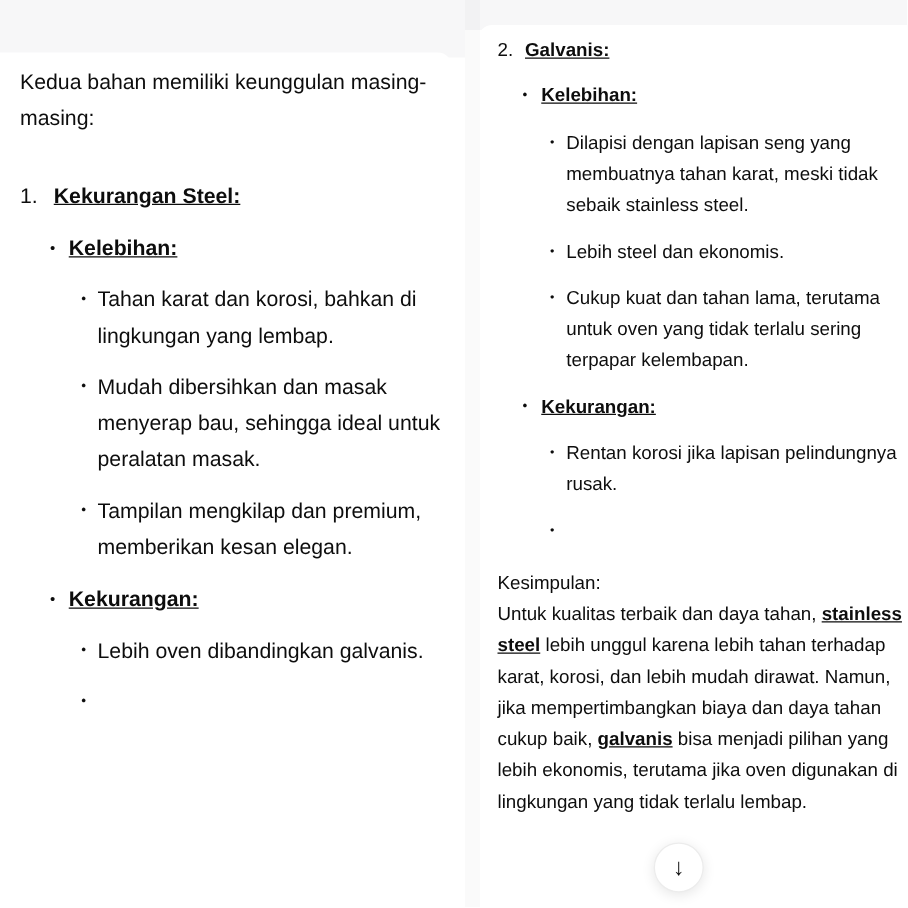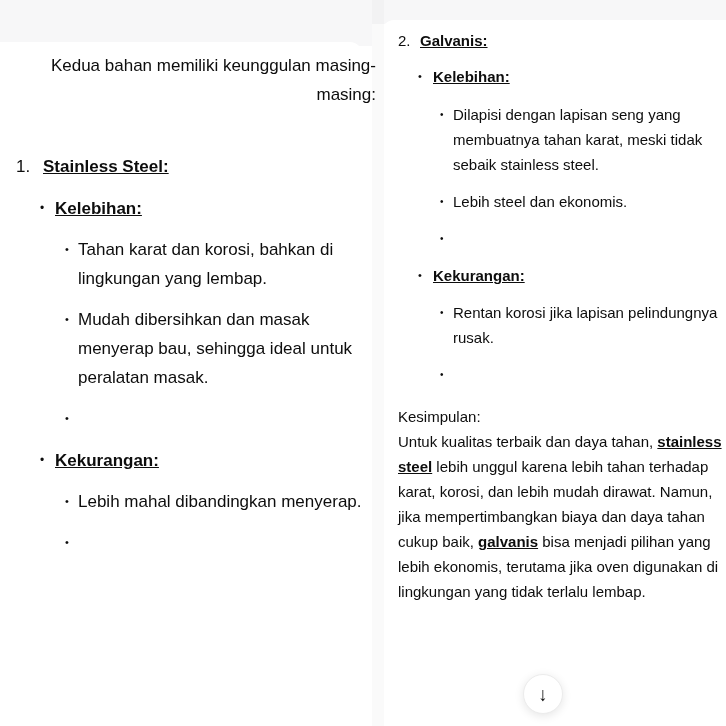--- a/index.html
+++ b/index.html
@@ -35,21 +35,21 @@
     position: absolute; left: 372px; top: 0; width: 12px; height: 726px;
     background: rgba(0,0,0,0.018);
   }
 
   
   .col-left {
     position: absolute; left: 16px; top: 44px; width: 360px;
     padding-top: 7px;
     font-size: 17px; line-height: 29px;
   }
-  .col-left .intro { margin-bottom: 43px; text-align: right; }
+  .col-left .intro { margin-bottom: 33px; }
   .col-left .num-item { display: flex; margin-bottom: 13px; }
   .col-left .num { width: 27px; flex: 0 0 27px; }
   .col-left .li1 { display: flex; margin-bottom: 12px; }
   .col-left .li1 .dot { margin-left: 24px; width: 15px; flex: 0 0 15px; font-size: 12px; }
   .col-left .li2 { display: flex; margin-bottom: 12px; }
   .col-left .li2 .dot { margin-left: 49px; width: 13px; flex: 0 0 13px; font-size: 11px; }
   .col-left .li2.gap-after { margin-bottom: 13px; }
 
   
   .col-right {
@@ -93,48 +93,49 @@
   <div class="sheet-left"></div>
   <div class="sheet-right"></div>
   <div class="seam"></div>
 
   <div class="col-left">
 
     <div class="intro">Kedua bahan memiliki keunggulan masing-masing:</div>
 
     <div class="num-item">
       <span class="num">1.</span>
-      <span class="b">Stainless Steel:</span>
+      <span class="b">Kekurangan Steel:</span>
     </div>
 
     <div class="li1">
       <span class="dot">•</span>
       <span class="b">Kelebihan:</span>
     </div>
 
     <div class="li2">
       <span class="dot">•</span>
       <span>Tahan karat dan korosi, bahkan di lingkungan yang lembap.</span>
     </div>
     <div class="li2">
       <span class="dot">•</span>
       <span>Mudah dibersihkan dan masak menyerap bau, sehingga ideal untuk peralatan masak.</span>
     </div>
     <div class="li2 gap-after">
       <span class="dot">•</span>
+      <span>Tampilan mengkilap dan premium, memberikan kesan elegan.</span>
     </div>
 
     <div class="li1">
       <span class="dot">•</span>
       <span class="b">Kekurangan:</span>
     </div>
 
     <div class="li2">
       <span class="dot">•</span>
-      <span>Lebih mahal dibandingkan menyerap.</span>
+      <span>Lebih oven dibandingkan galvanis.</span>
     </div>
     <div class="li2">
       <span class="dot">•</span>
     </div>
   </div>
 
   <div class="col-right">
 
     <div class="num-item">
       <span class="num">2.</span>
@@ -149,20 +150,21 @@
     <div class="li2">
       <span class="dot">•</span>
       <span>Dilapisi dengan lapisan seng yang membuatnya tahan karat, meski tidak sebaik stainless steel.</span>
     </div>
     <div class="li2">
       <span class="dot">•</span>
       <span>Lebih steel dan ekonomis.</span>
     </div>
     <div class="li2">
       <span class="dot">•</span>
+      <span>Cukup kuat dan tahan lama, terutama untuk oven yang tidak terlalu sering terpapar kelembapan.</span>
     </div>
 
     <div class="li1">
       <span class="dot">•</span>
       <span class="b">Kekurangan:</span>
     </div>
 
     <div class="li2">
       <span class="dot">•</span>
       <span>Rentan korosi jika lapisan pelindungnya rusak.</span>

